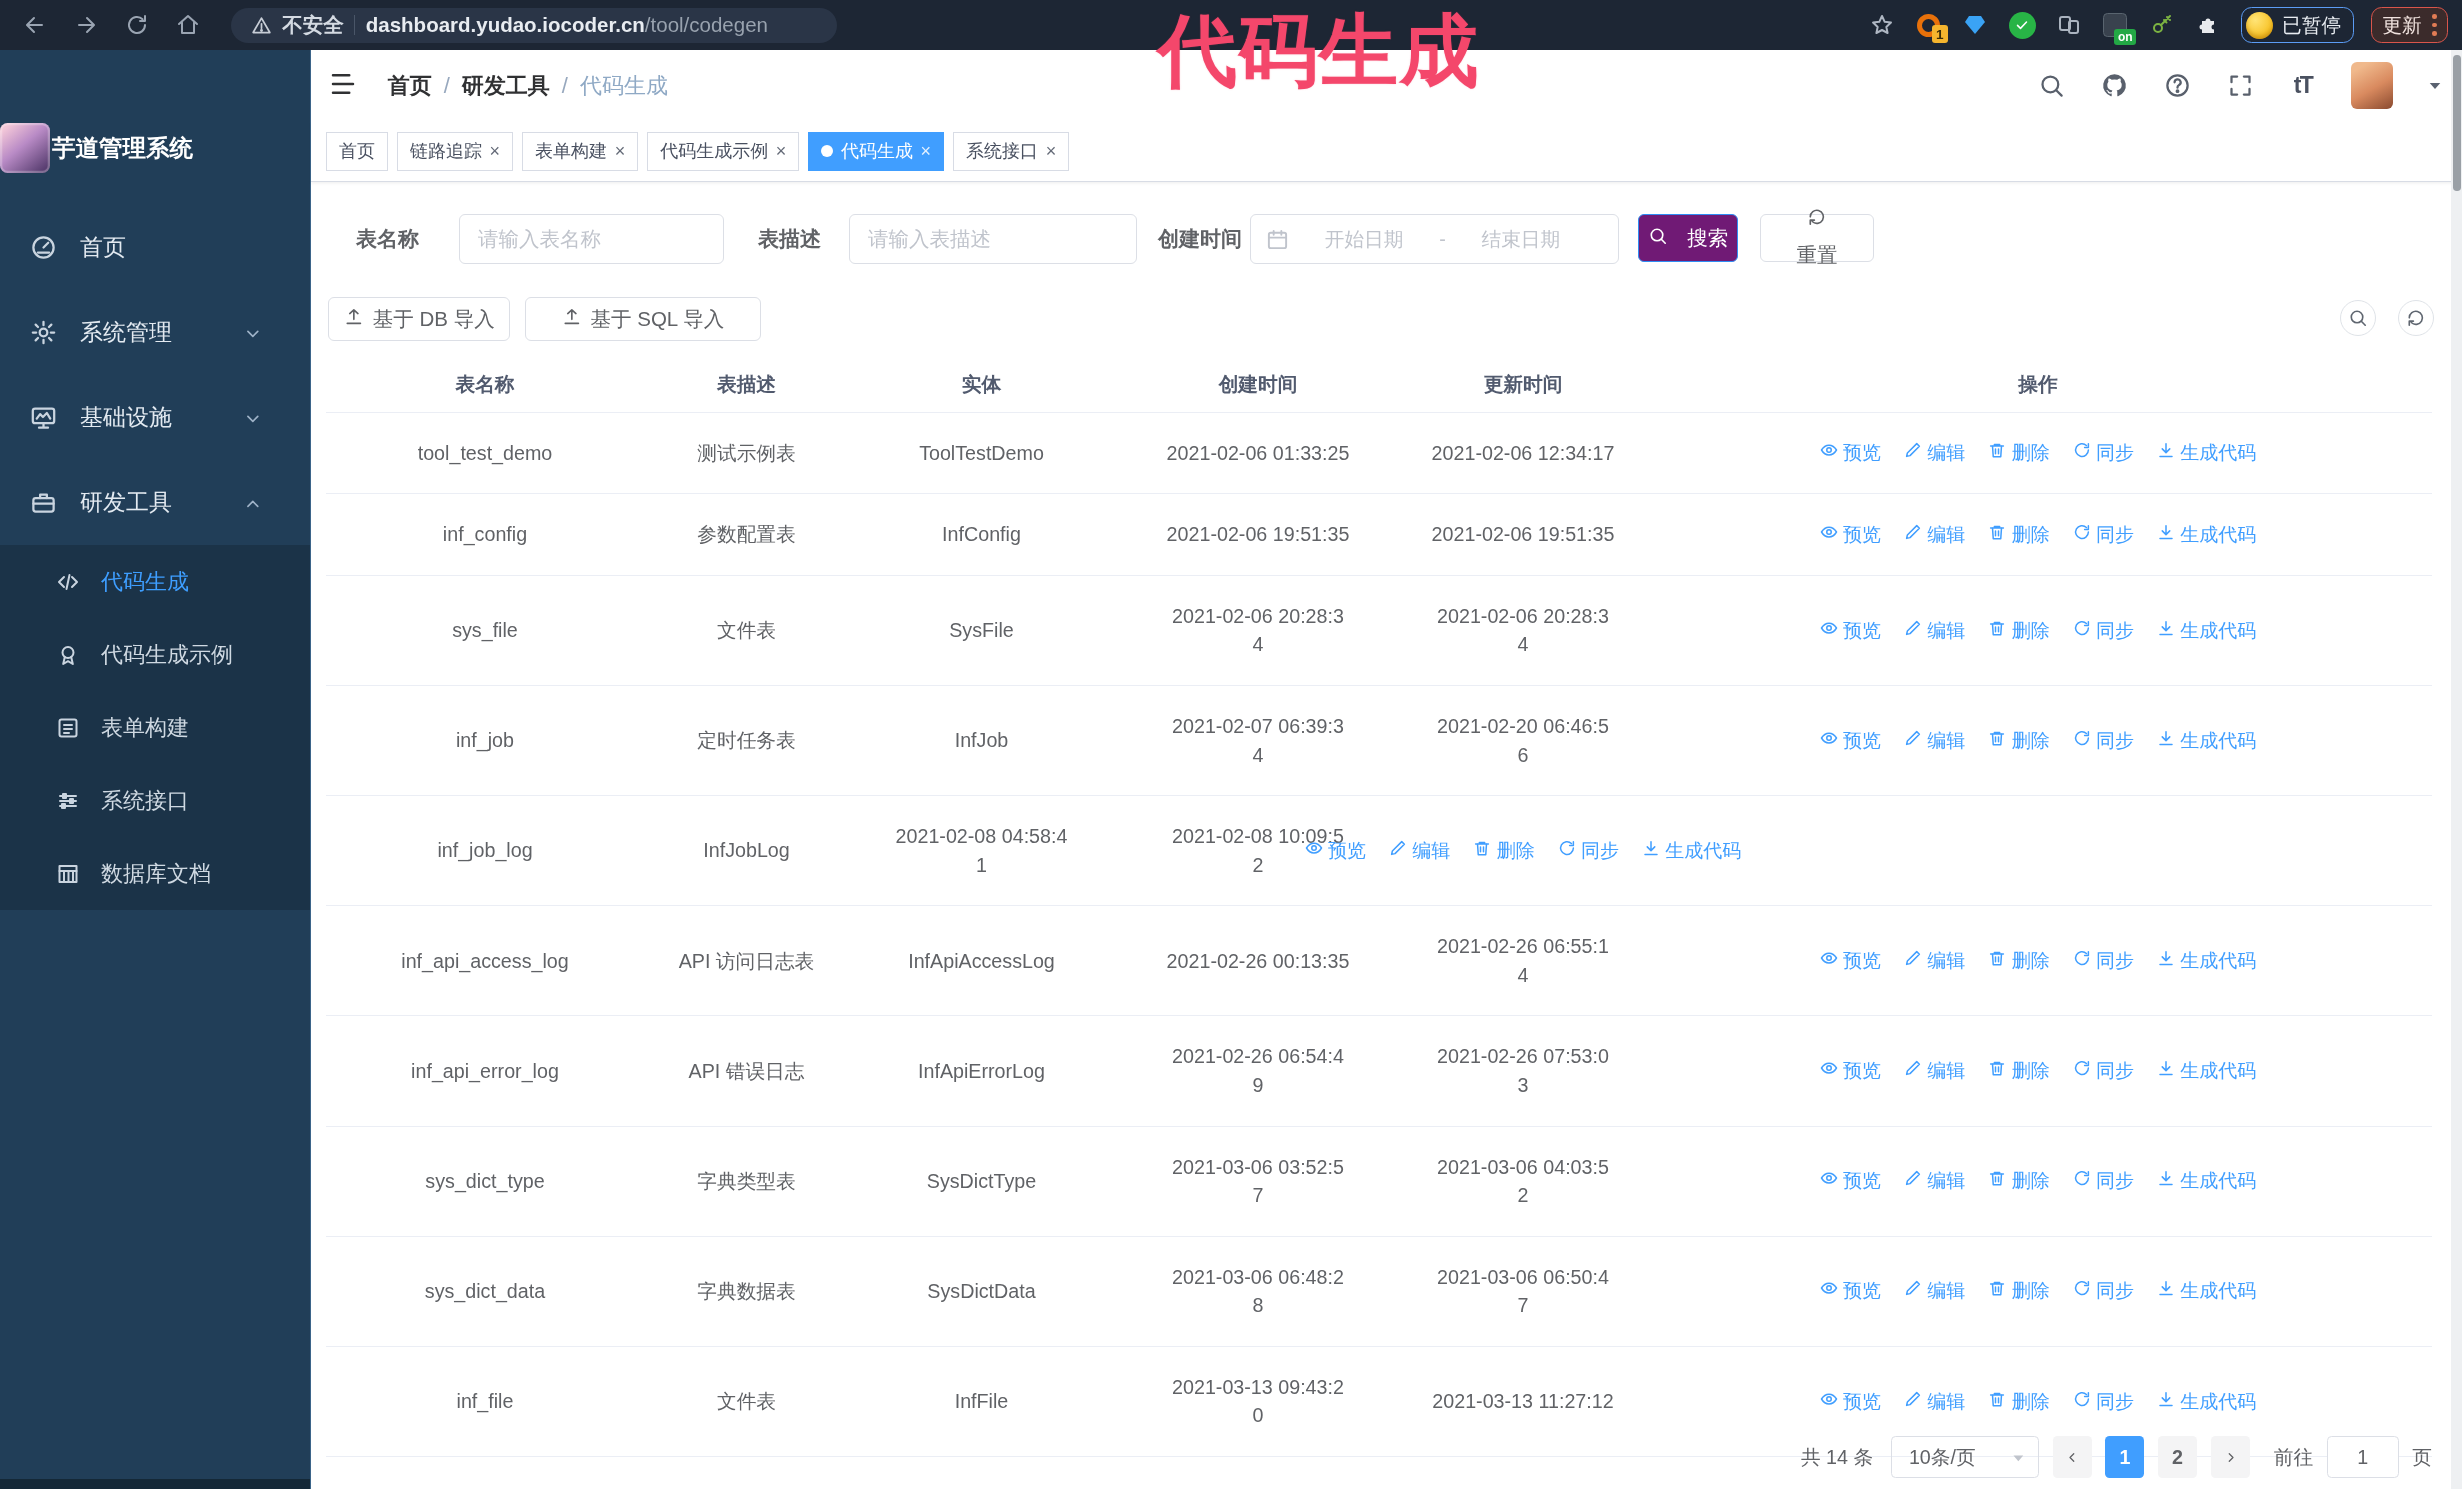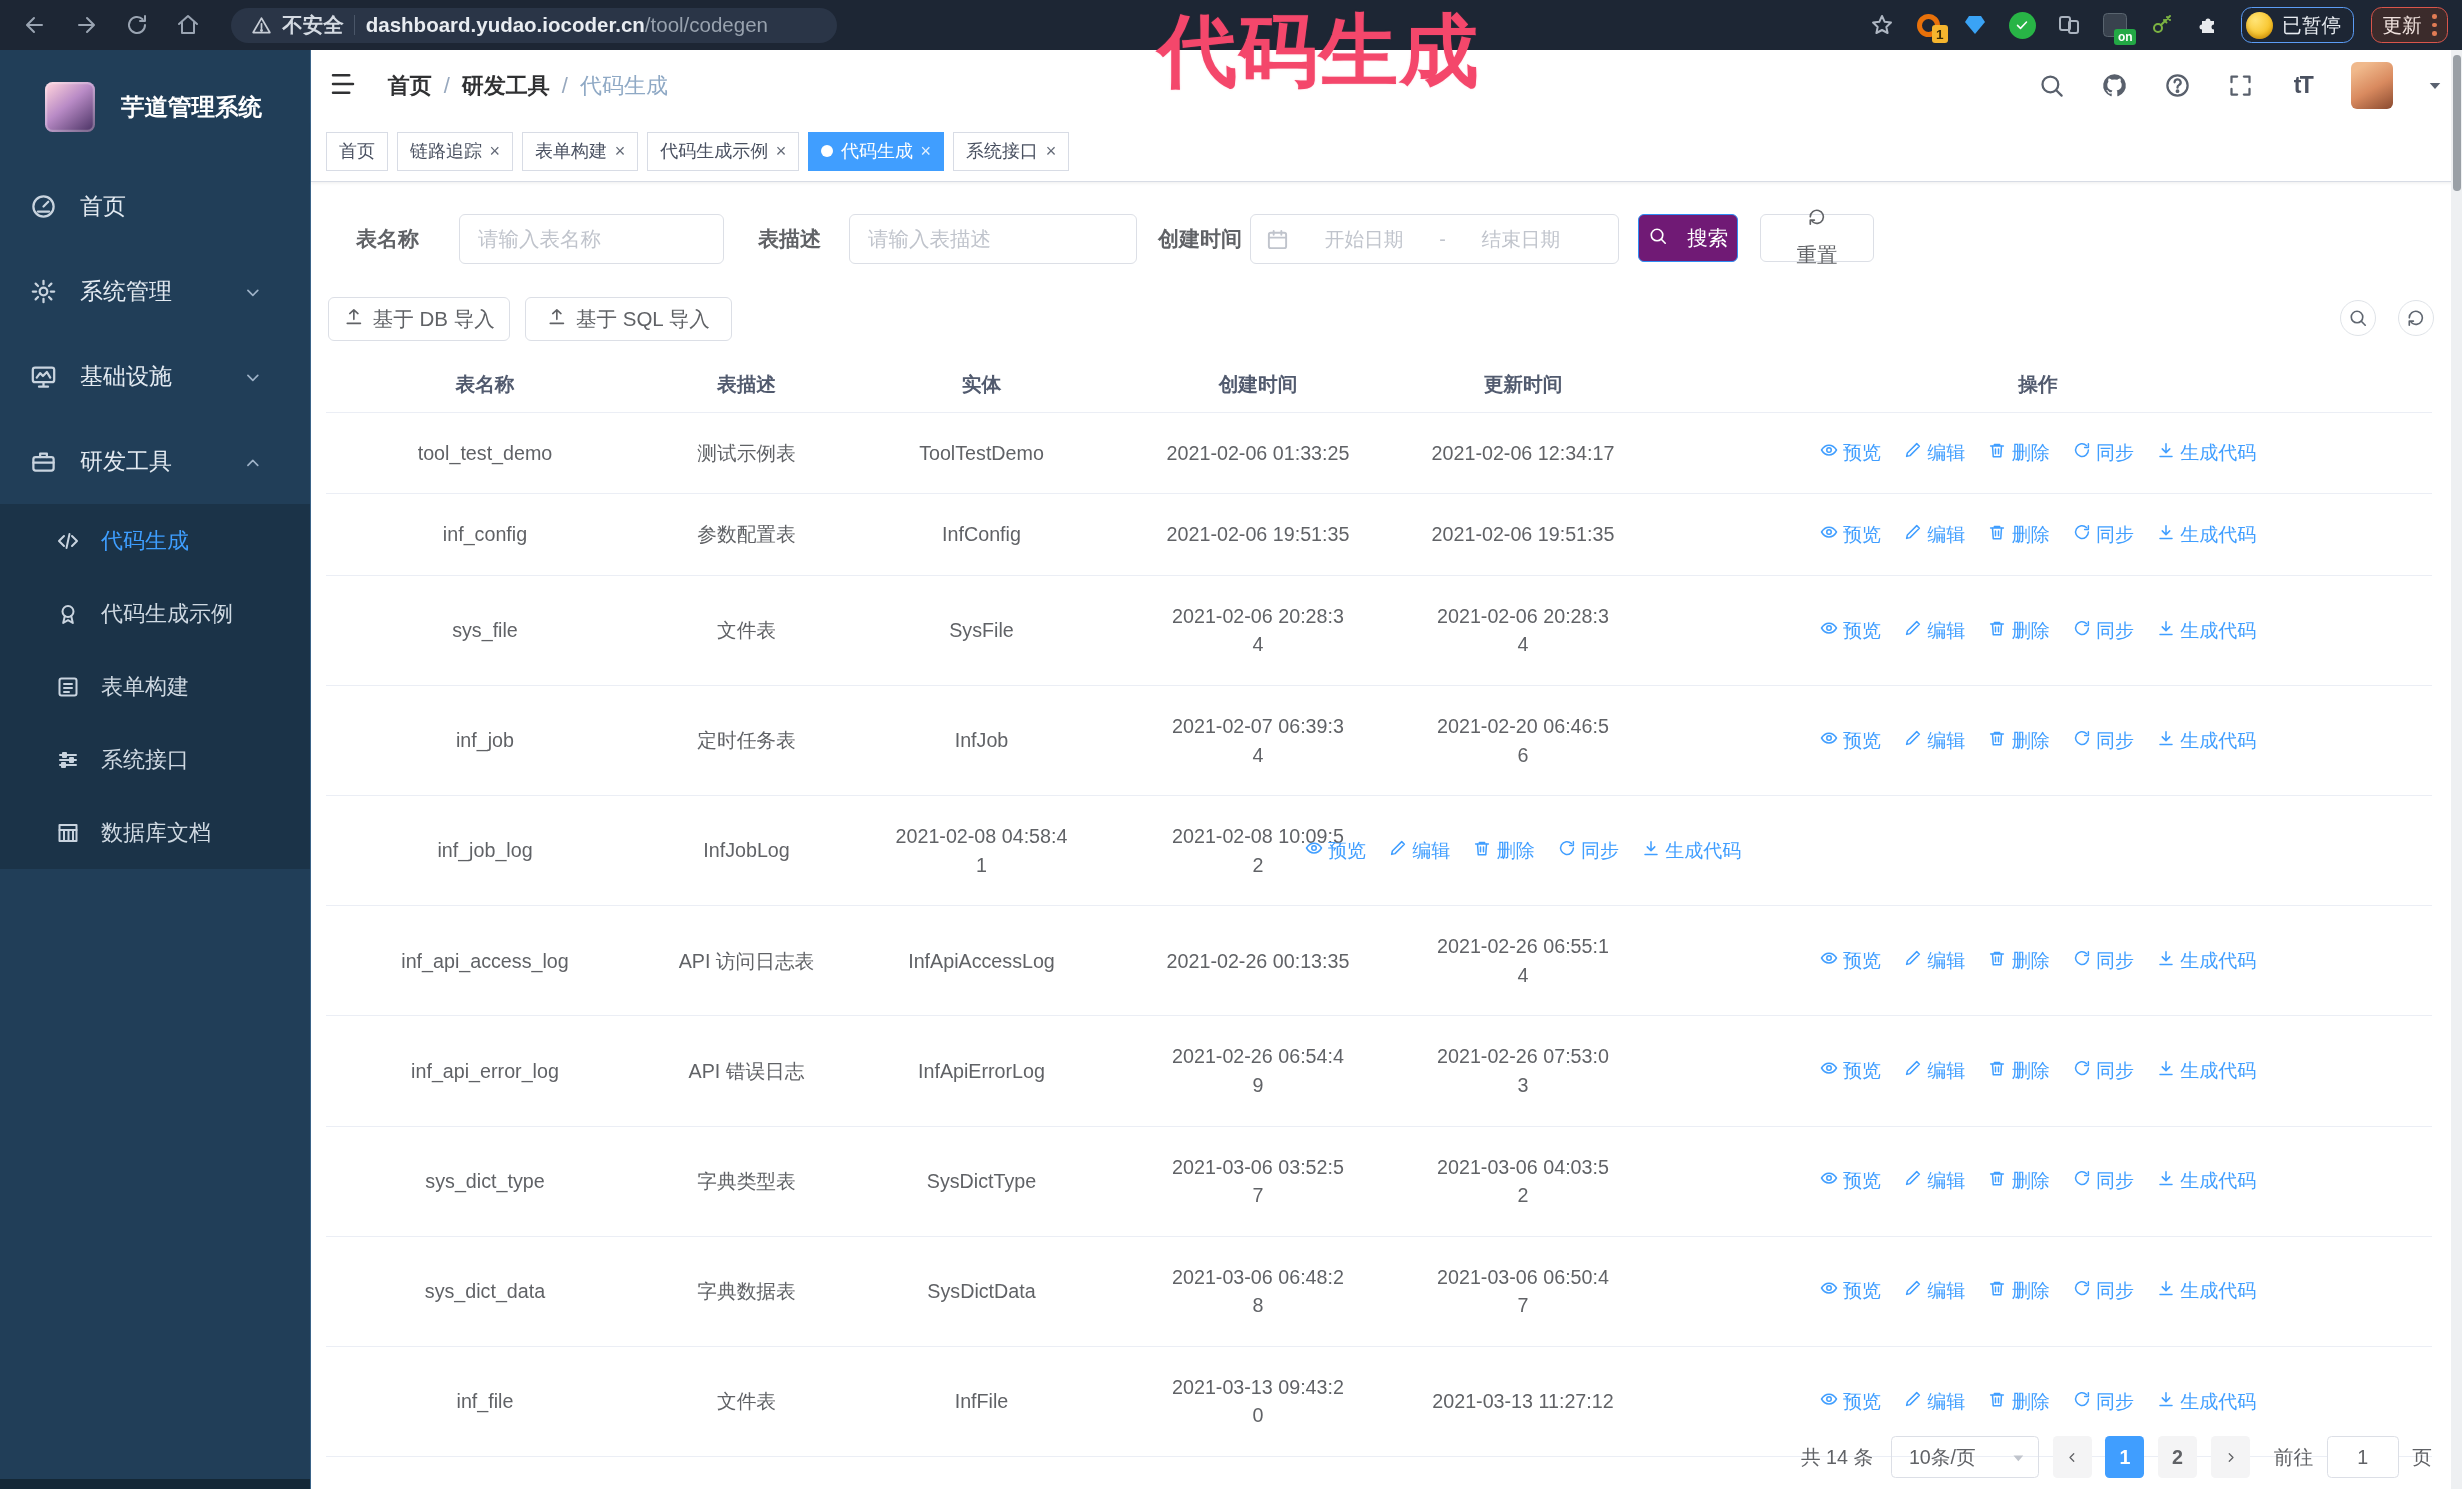--- a/index.html
+++ b/index.html
@@ -39,21 +39,21 @@
   .update-pill { height:36px; border:1.5px solid #d9554b; border-radius:10.6px; background:#3b2b2b; display:flex; align-items:center; gap:10.6px; padding:0 10.6px; }
   .update-pill .ulabel { color:#f0e2de; font-size:19.7px; }
   .kebab { display:flex; flex-direction:column; gap:3.8px; }
   .kebab i { width:4.5px; height:4.5px; border-radius:50%; background:#e07b54; }
 
   
   .annotation { position:absolute; left:1158px; top:1.5px; z-index:50; font-size:79px; font-weight:700; color:#f4476b; letter-spacing:1.5px; line-height:1.25; pointer-events:none; text-shadow:0 0 1.5px rgba(244,71,107,.35); }
 
   
   .sidebar { position:absolute; left:0; top:50px; width:311px; bottom:0; background:#213e58; border-right:1.5px solid rgba(92,146,198,.45); z-index:2; }
-  .logo-row { height:114px; display:flex; align-items:center; padding-left:45px; gap:26px; }
+  .logo-row { height:114px; display:flex; align-items:center; gap:2px;margin-top:41px; }
   .logo { width:50px; height:50px; border-radius:7.6px; background:linear-gradient(140deg,#f3c7d8 10%,#b98bc6 45%,#5a3f72 90%); box-shadow:inset 0 0 0 2.3px rgba(255,255,255,.25); }
   .app-title { color:#ffffff; font-size:23.5px; font-weight:700; }
   .menu-item { height:85px; display:flex; align-items:center; padding:0 50px 0 30px; color:#e3eaf1; font-size:23px; cursor:pointer; position:relative; }
   .menu-item .mic { width:27px; height:27px; color:#c9d4df; margin-right:23px; flex:0 0 auto; }
   .menu-item .mic svg { width:27px; height:27px; }
   .menu-item .chev { position:absolute; right:47px; width:19.7px; height:19.7px; color:#9fb3c8; }
   .menu-item .chev svg { width:19.7px; height:19.7px; }
   .submenu { background:#1b3348; }
   .sub-item { height:73px; display:flex; align-items:center; padding-left:56px; color:#cfd9e2; font-size:22px; cursor:pointer; }
   .sub-item .mic { width:24px; height:24px; color:#c9d4df; margin-right:21px; }
@@ -408,21 +408,21 @@
           </svg></span>
       <span>重置</span>
     </button>
 
     <button class="btn" style="left:17.4px; top:115px; width:182px; height:44px;">
       <span class="bic"><svg viewBox="0 0 24 24" fill="none" stroke="currentColor" stroke-width="2" stroke-linecap="round" stroke-linejoin="round">
             <path d="M12 15V4M7 8l5-4.5L17 8M4 20h16"></path>
           </svg></span>
       <span>基于 DB 导入</span>
     </button>
-    <button class="btn" style="left:214px; top:115px; width:207px; height:44px;">
+    <button class="btn" style="left:214px; top:115px; width:236px; height:44px;">
       <span class="bic"><svg viewBox="0 0 24 24" fill="none" stroke="currentColor" stroke-width="2" stroke-linecap="round" stroke-linejoin="round">
             <path d="M12 15V4M7 8l5-4.5L17 8M4 20h16"></path>
           </svg></span>
       <span>基于 SQL 导入</span>
     </button>
     <span class="circ-btn" style="left:2029px; top:118px;">
         <svg viewBox="0 0 24 24" fill="none" stroke="currentColor" stroke-width="2" stroke-linecap="round" stroke-linejoin="round">
           <circle cx="11" cy="11" r="7"></circle>
           <path d="M21 21l-4.8-4.8"></path>
         </svg>

